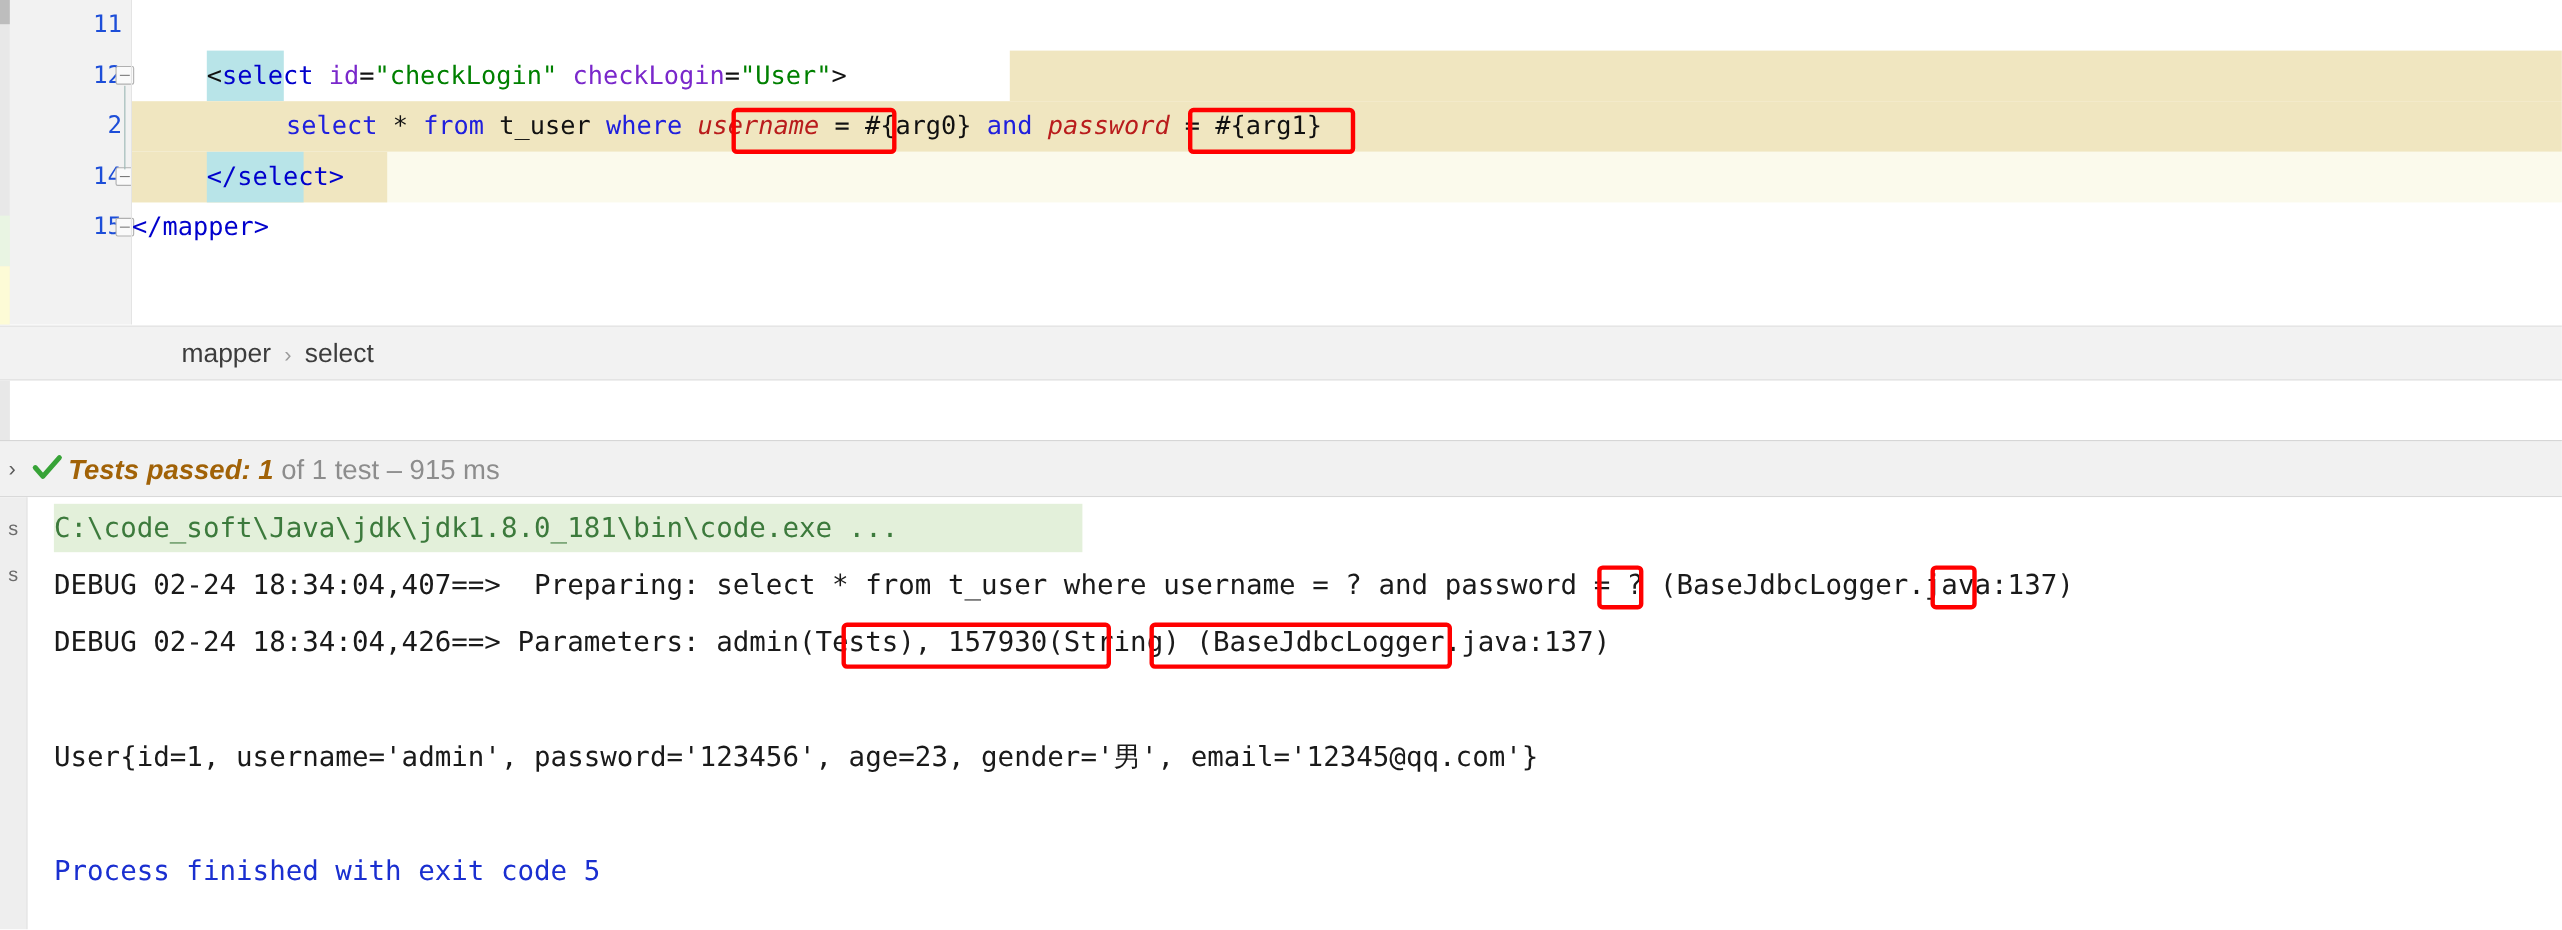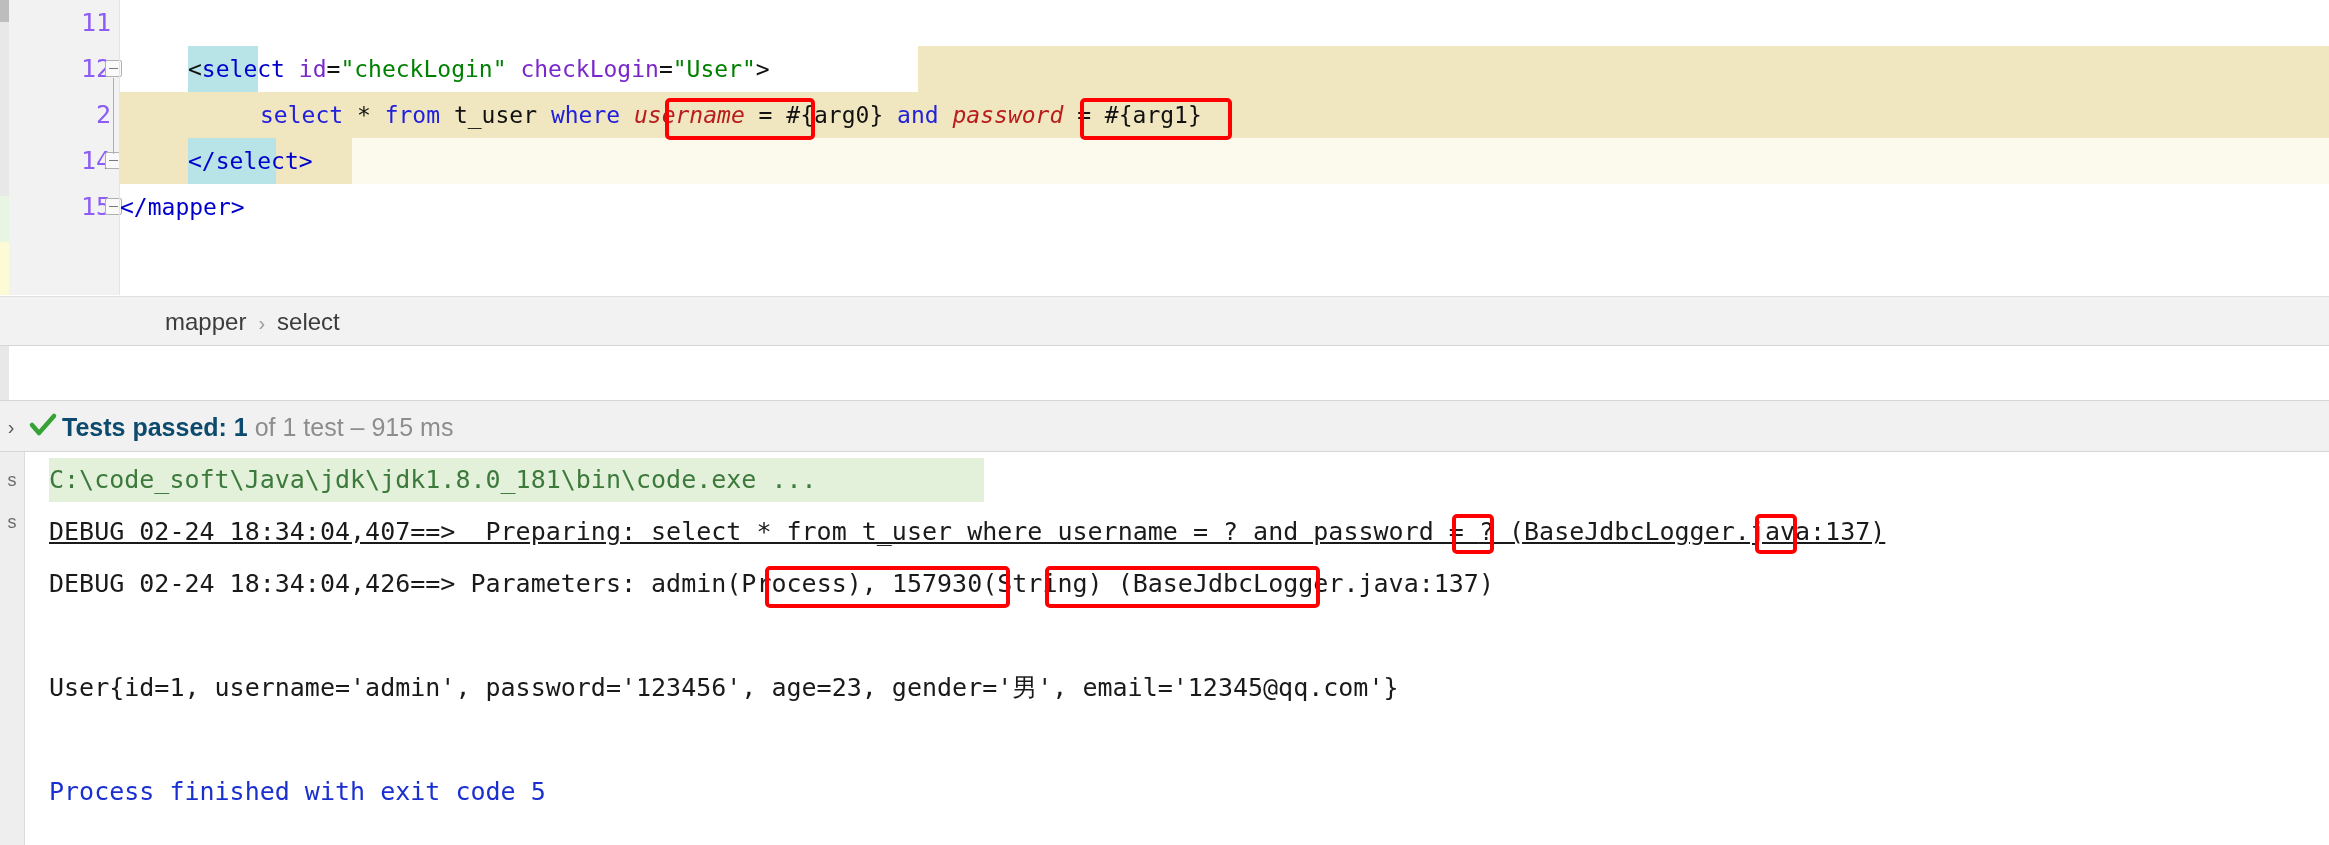--- a/index.html
+++ b/index.html
@@ -26,21 +26,21 @@
   .ed-leftbar .mark-grey { position:absolute; left:0; width:9px; background:#bdbdbd; }
 
   .gutter {
     position:absolute; left:9px; top:0; width:110px; height:295px;
     background:#f2f2f2;
   }
   .gutter-sep { position:absolute; left:119px; top:0; width:1px; height:295px; background:#e4e4e4;}
   .lineno {
     position:absolute; right:8px; width:100px; text-align:right;
     font-family:"DejaVu Sans Mono", monospace;
-    font-size:25px; color:#8b5cf6; line-height:46px; height:46px;
+    font-size:22px; color:#1d4ed8; line-height:46px; height:46px;
   }
   .fold {
     position:absolute; left:96px; width:17px; height:17px;
     border:1px solid #b0b0b0; background:#fafafa; border-radius:2px;
   }
   .fold::before {
     content:""; position:absolute; left:3px; top:7px; width:9px; height:1px; background:#7a7a7a;
   }
   .foldline {
     position:absolute; left:104px; width:1px; background:#9bb7b4;
@@ -98,21 +98,21 @@
     position:absolute; left:0px; top:14px; width:22px; height:24px;
     color:#5a5a5a; font-size:20px; font-family:"Liberation Sans",sans-serif; line-height:24px; text-align:center;
   }
   .ts-check {
     position:absolute; left:28px; top:9px; width:30px; height:30px;
   }
   .ts-text {
     position:absolute; left:62px; top:0; height:52px; line-height:52px;
     font-family:"Liberation Sans", sans-serif; font-size:25px; color:#1a1a1a;
   }
-  .ts-strong{ font-weight:bold; color:#0c4a6e; }
+  .ts-strong{ font-weight:bold; color:#a16207;font-style:italic; }
   .ts-muted{ color:#8d8d8d; }
 
   
   .console {
     position:absolute; left:0; top:452px; width:2329px; height:393px;
     background:#ffffff;
   }
   .con-gutter {
     position:absolute; left:0; top:0; width:24px; height:393px; background:#eeeeee;
   }
@@ -210,23 +210,23 @@
       <div class="vtab" style="top:18px;">s</div>
       <div class="vtab" style="top:60px;">s</div>
     </div>
     <div class="con-gutter-sep"></div>
 
     <div class="con-body">
 
       <div class="con-hl-green" style="top:6px;width:935px;"></div>
       <div class="con-line link-green" style="top:6px;">C:\code_soft\Java\jdk\jdk1.8.0_181\bin\code.exe ...</div>
 
-      <div class="con-line" style="top:58px;text-decoration:underline;"><span>DEBUG 02-24 18:34:04,407==&gt;  Preparing: select * from t_user where username = </span><span>?</span><span> and password = </span><span>?</span><span> (BaseJdbcLogger.java:137)</span></div>
-
-      <div class="con-line" style="top:110px;"><span>DEBUG 02-24 18:34:04,426==&gt; Parameters: </span><span>admin(Process)</span><span>, </span><span>157930(String)</span><span> (BaseJdbcLogger.java:137)</span></div>
+      <div class="con-line" style="top:58px;"><span>DEBUG 02-24 18:34:04,407==&gt;  Preparing: select * from t_user where username = </span><span>?</span><span> and password = </span><span>?</span><span> (BaseJdbcLogger.java:137)</span></div>
+
+      <div class="con-line" style="top:110px;"><span>DEBUG 02-24 18:34:04,426==&gt; Parameters: </span><span>admin(Tests)</span><span>, </span><span>157930(String)</span><span> (BaseJdbcLogger.java:137)</span></div>
 
 
       <div class="con-line" style="top:214px;">User{id=1, username='admin', password='123456', age=23, gender='男', email='12345@qq.com'}</div>
 
       <div class="con-line blue-txt" style="top:318px;">Process finished with exit code 5</div>
 
       <div class="redbox" style="left:1427px;top:62px;width:42px;height:40px;"></div>
       <div class="redbox" style="left:1730px;top:62px;width:42px;height:40px;"></div>
       <div class="redbox" style="left:740px;top:114px;width:245px;height:42px;"></div>
       <div class="redbox" style="left:1020px;top:114px;width:275px;height:42px;"></div>

